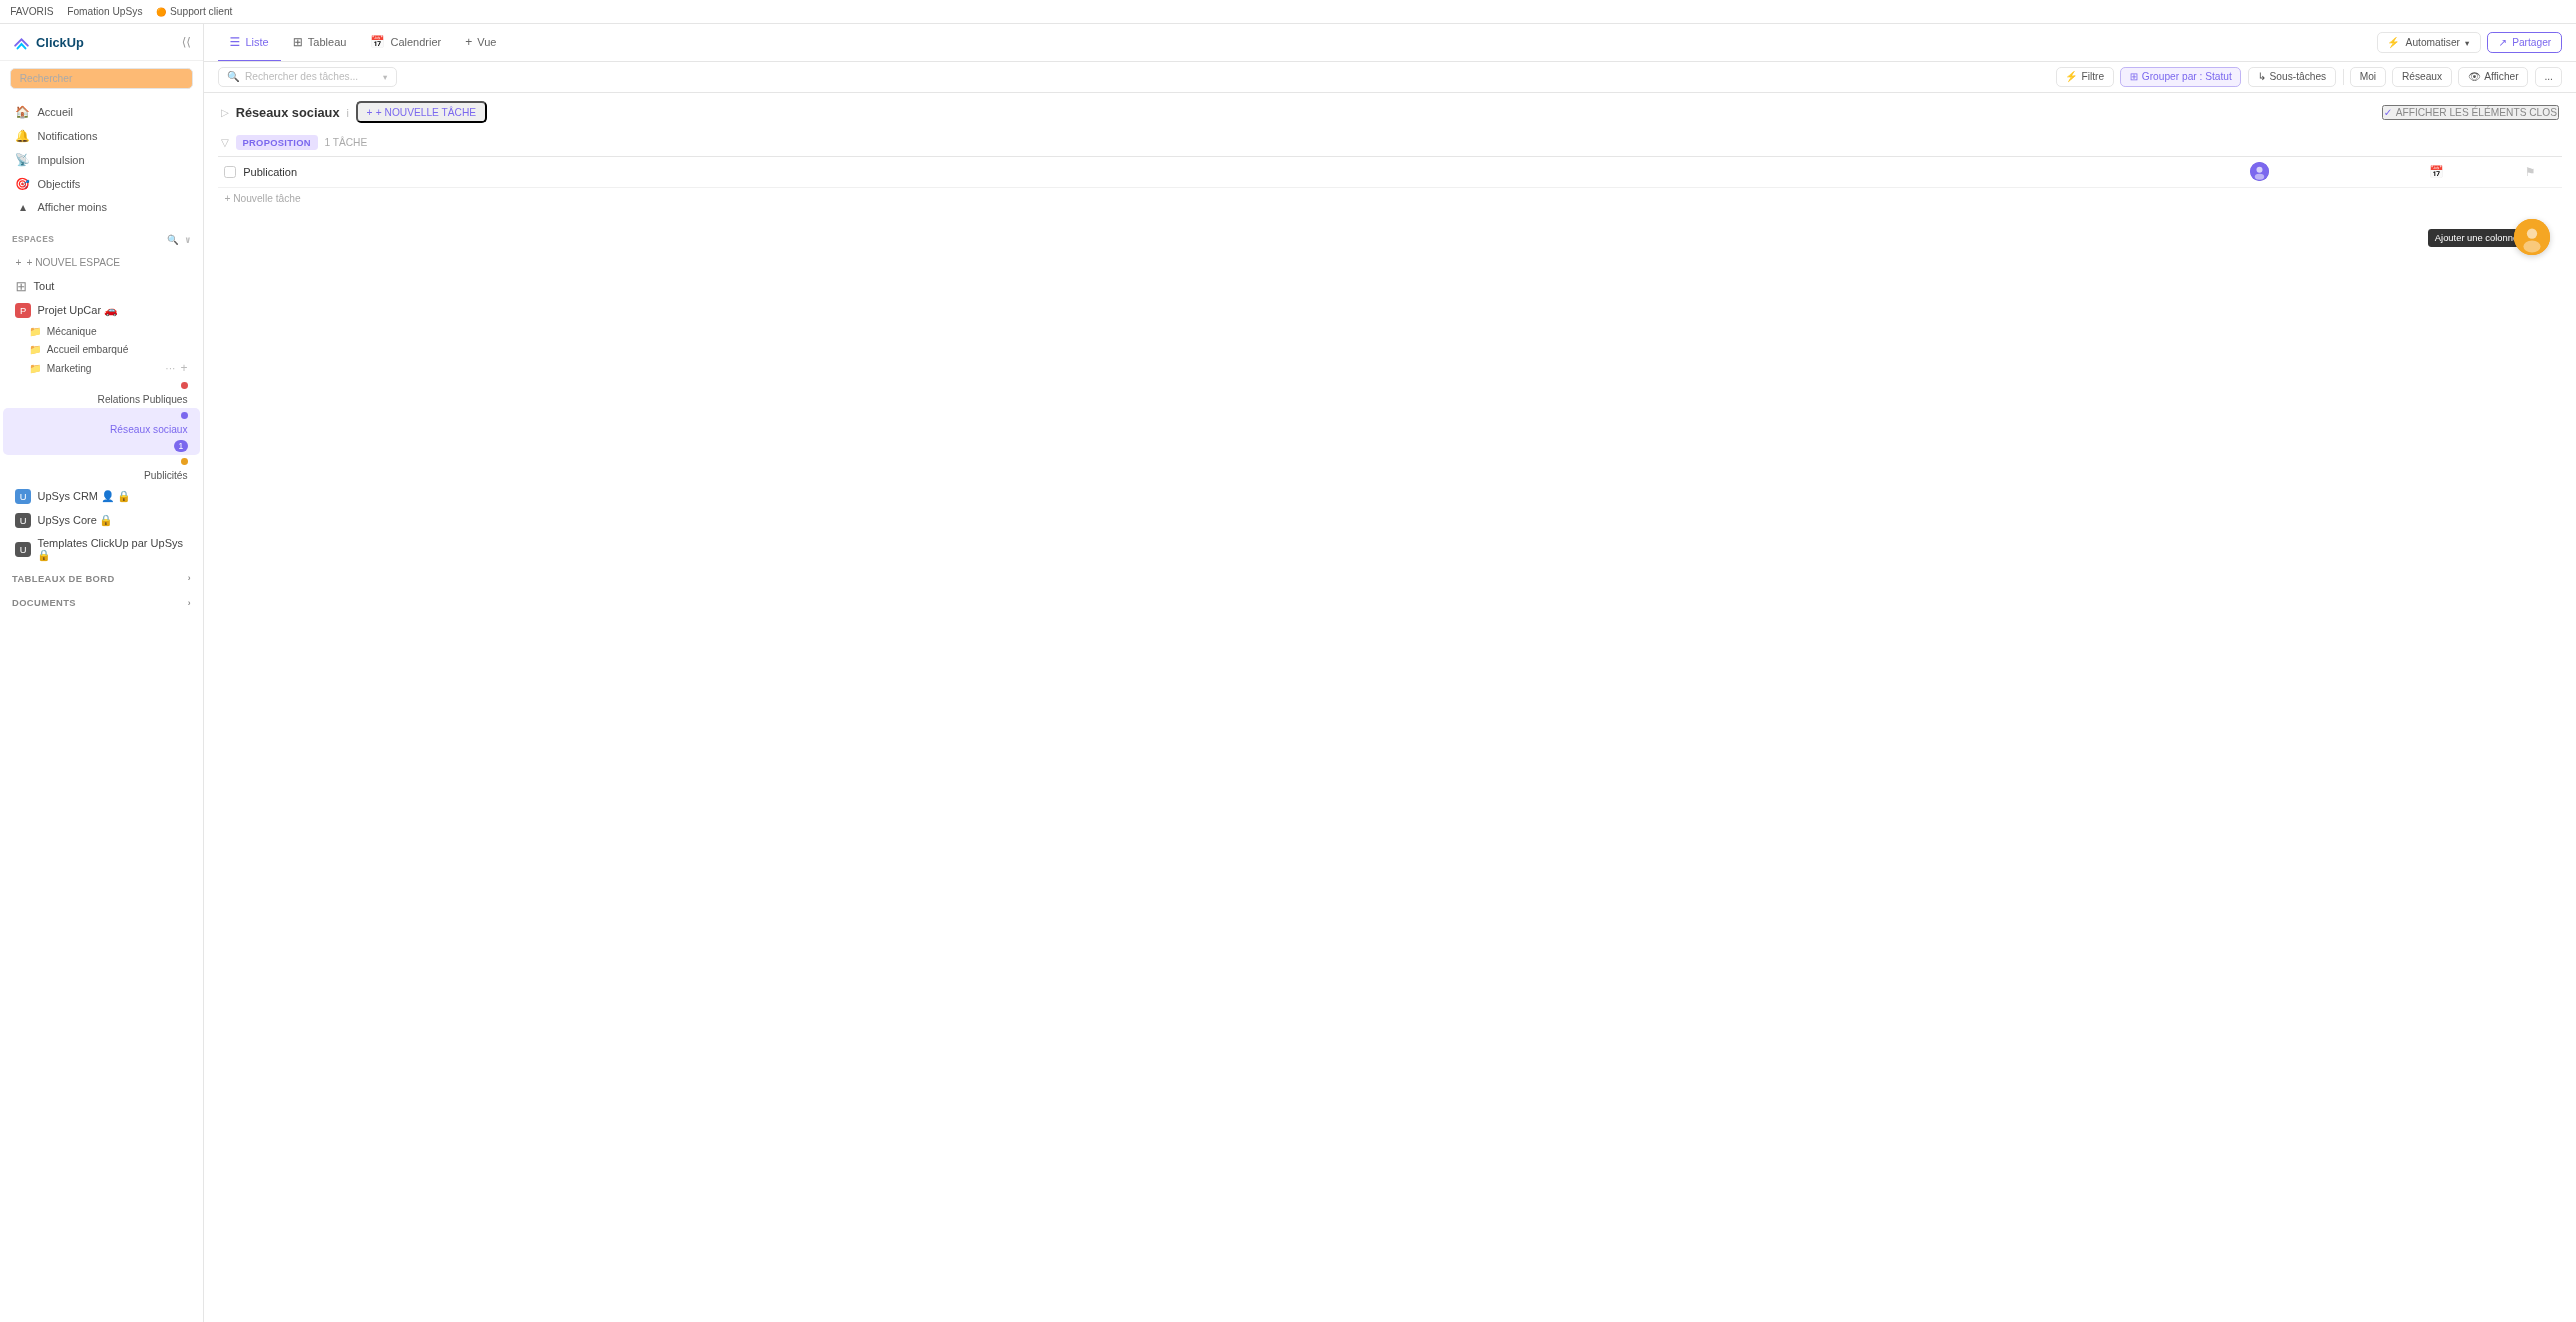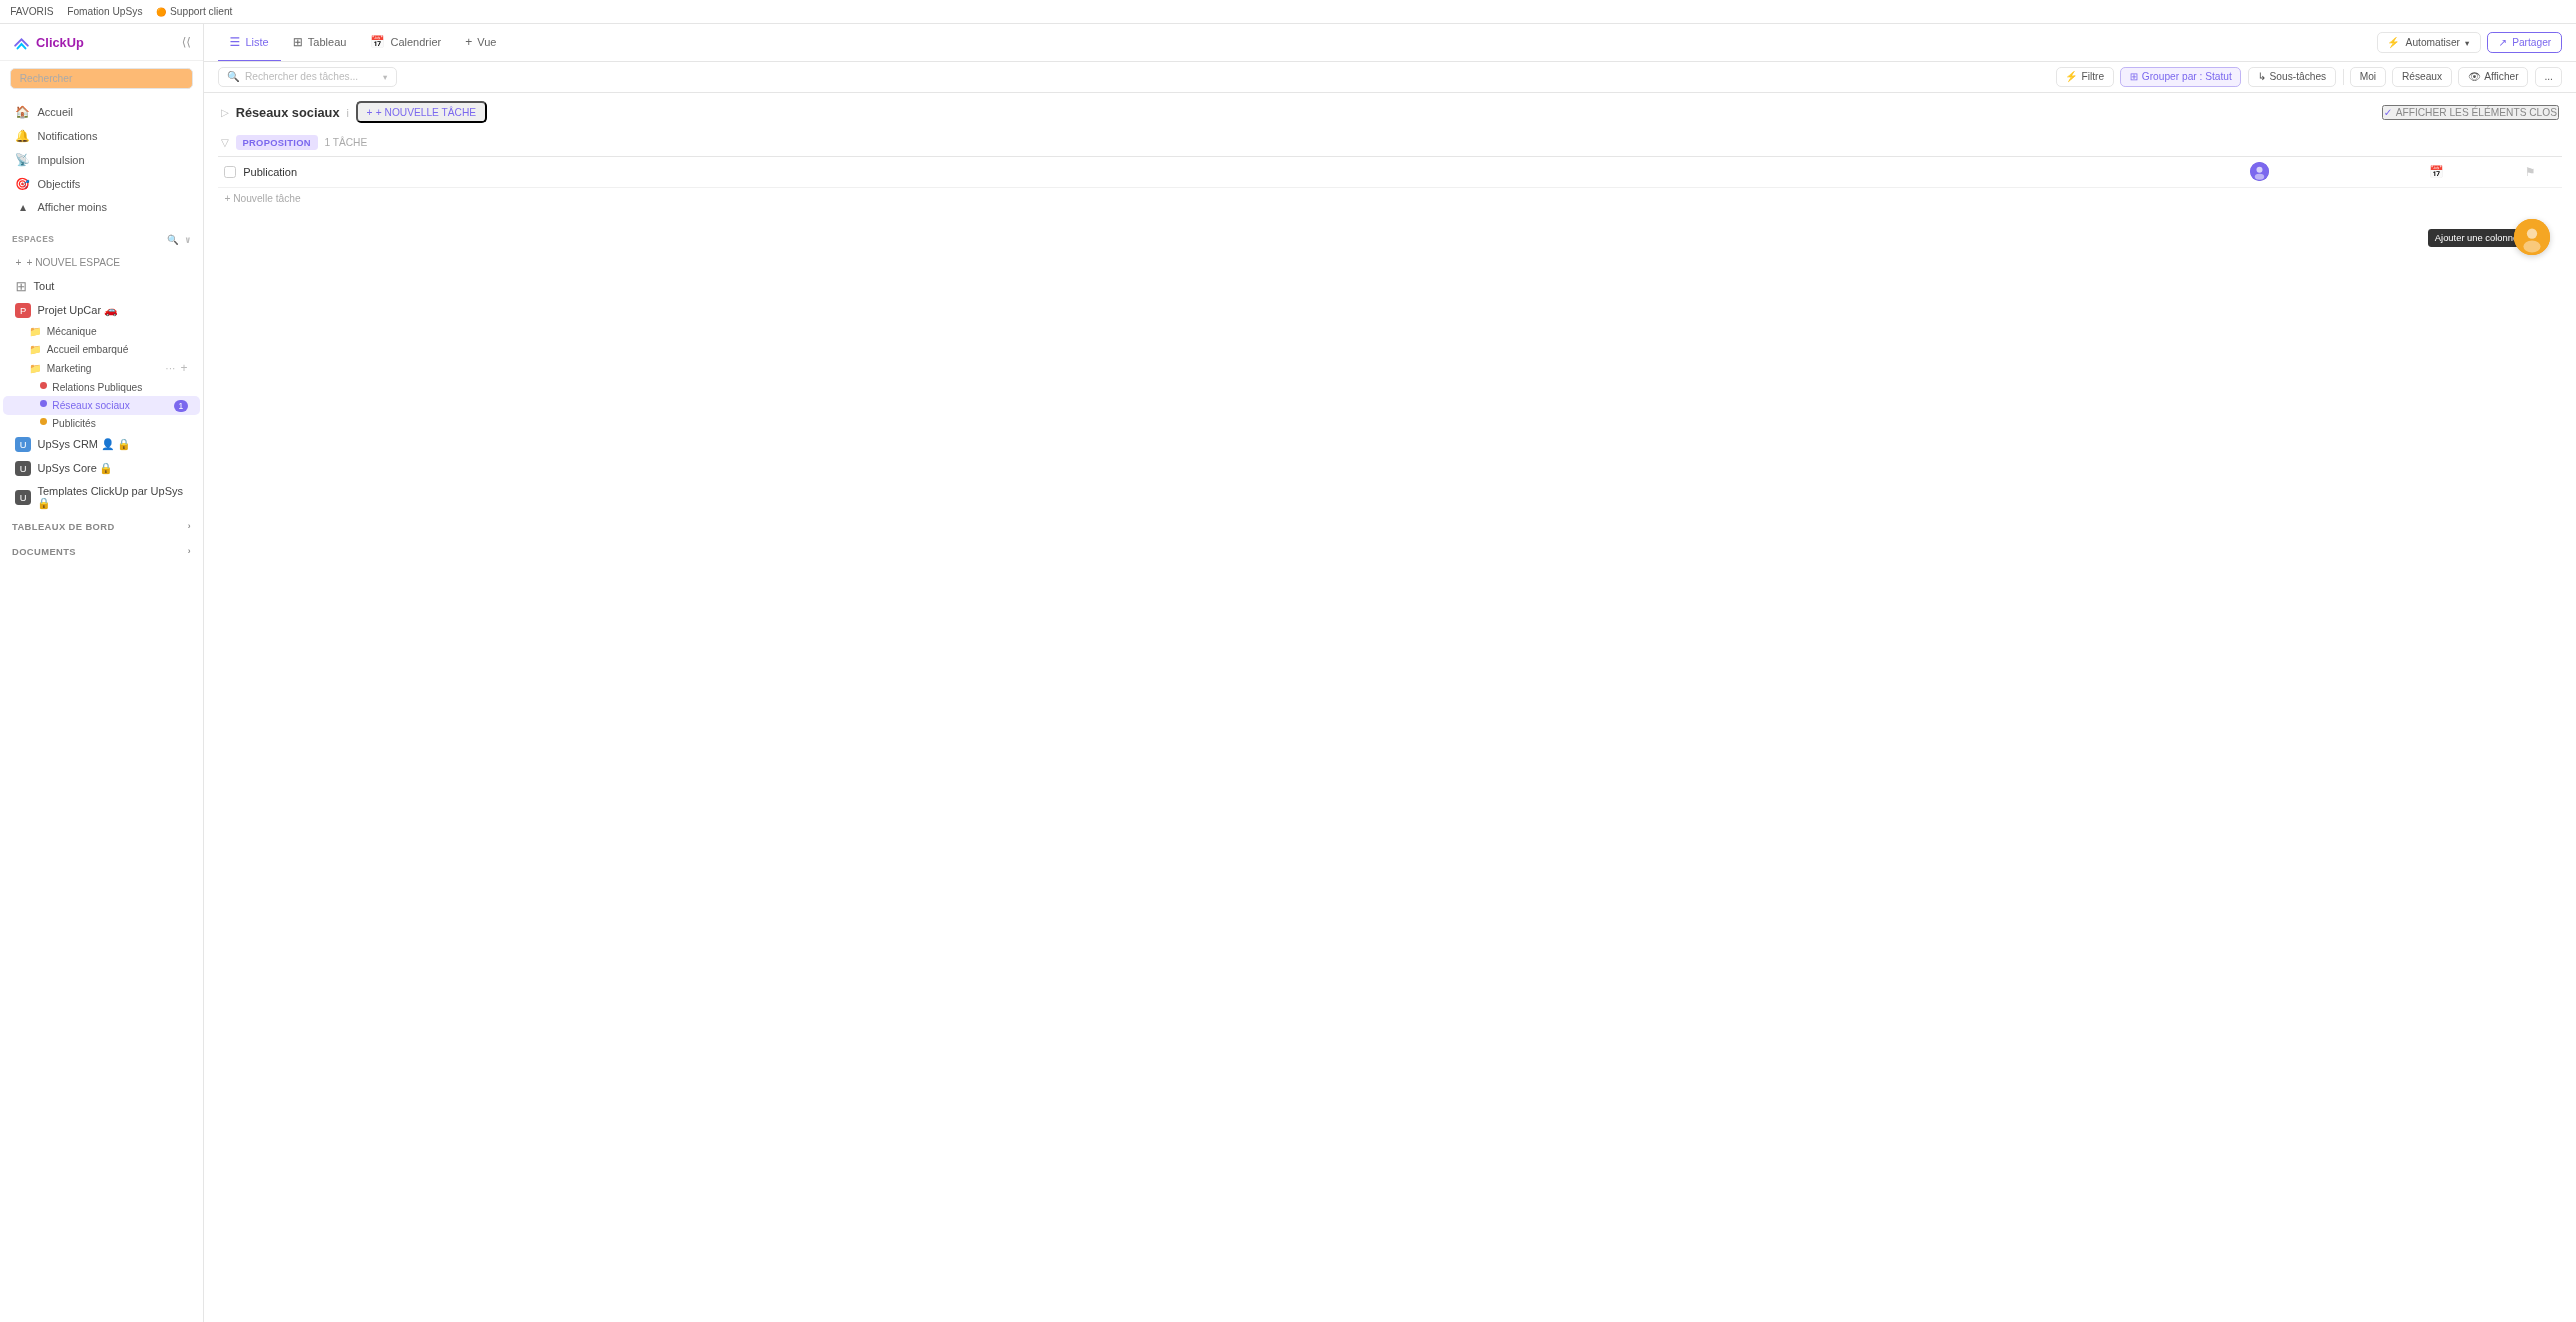--- a/index.html
+++ b/index.html
@@ -11,21 +11,21 @@
     .topbar-support { display: flex; align-items: center; gap: 3.4px; }
     .topbar-support::before { content: '🟠'; font-size: 8.5px; }
     .topbar-right { margin-left: auto; }
 
     
     .main-layout { display: flex; flex: 1; overflow: hidden; }
 
     
     .sidebar { width: 204px; background: #fff; border-right: 0.9px solid #e5e5e5; display: flex; flex-direction: column; overflow-y: auto; flex-shrink: 0; }
     .sidebar-header { display: flex; align-items: center; justify-content: space-between; padding: 8.5px 12px; border-bottom: 0.9px solid #f0f0f0; }
-    .sidebar-logo { display: flex; align-items: center; gap: 5.1px; font-weight: 700; font-size: 12.8px; color: #a21caf; cursor: pointer; }
+    .sidebar-logo { display: flex; align-items: center; gap: 5.1px; font-weight: 700; font-size: 12.8px; color: #0c4a6e; cursor: pointer; }
     .sidebar-logo .logo-icon { width: 19px; height: 19px; }
     .sidebar-collapse { cursor: pointer; color: #999; font-size: 12px; }
 
     .sidebar-search { padding: 6.8px 10.2px; }
     .sidebar-search input { width: 100%; border: 0.9px solid #e5e5e5; border-radius: 5.1px; padding: 4.3px 8.5px; font-size: 10.2px; color: #666; background: #fdba74; outline: none; }
     .sidebar-search input::placeholder { color: #aaa; }
 
     .sidebar-nav { padding: 3.4px 0; }
     .sidebar-nav-item { display: flex; align-items: center; gap: 6.8px; padding: 5.1px 12px; cursor: pointer; color: #555; font-size: 11px; border-radius: 5.1px; margin: 0 3.4px; }
     .sidebar-nav-item .nav-icon { font-size: 12px; width: 15.3px; text-align: center; }
@@ -39,21 +39,21 @@
 
     .space-item { display: flex; align-items: center; gap: 6.8px; padding: 4.3px 12px; cursor: pointer; color: #444; font-size: 11px; border-radius: 5.1px; margin: 0 3.4px; }
     .space-item .space-icon { width: 15.3px; height: 15.3px; border-radius: 3.4px; display: flex; align-items: center; justify-content: center; font-size: 9.4px; color: #fff; flex-shrink: 0; }
     .space-item .space-icon.red { background: #e05050; }
     .space-item .space-icon.blue { background: #4a90d9; }
     .space-item .space-icon.dark { background: #555; }
 
     .folder-item { display: flex; align-items: center; gap: 5.1px; padding: 3.4px 12px 3.4px 25.6px; cursor: pointer; color: #555; font-size: 10.2px; border-radius: 5.1px; margin: 0 3.4px; }
     .folder-item .folder-icon { font-size: 10.2px; }
 
-    .list-item-nav { display: flex; align-items: flex-start; gap: 5.1px; padding: 3.4px 12px 3.4px 37px; cursor: pointer; color: #555; font-size: 10.2px; border-radius: 5.1px; margin: 0 3.4px; }
+    .list-item-nav { display: flex; align-items: flex-end; gap: 5.1px; padding: 3.4px 12px 3.4px 37px; cursor: pointer; color: #555; font-size: 10.2px; border-radius: 5.1px; margin: 0 3.4px; flex-direction: column; }
     .list-item-nav.active { background: #ede9ff; color: #7b68ee; font-weight: 500; }
     .list-item-nav .dot { width: 6.8px; height: 6.8px; border-radius: 50%; flex-shrink: 0; }
     .list-item-nav .count-badge { margin-left: auto; background: #7b68ee; color: #fff; border-radius: 8.5px; font-size: 8.5px; padding: 0.9px 4.3px; }
 
     .sidebar-section-collapsible { display: flex; align-items: center; justify-content: space-between; padding: 6.8px 12px; color: #888; font-size: 9.4px; font-weight: 600; letter-spacing: 0.4px; cursor: pointer; }
     .sidebar-section-collapsible .chevron { font-size: 8.5px; }
 
     
     .content { flex: 1; display: flex; flex-direction: column; overflow: hidden; background: #fff; }
 

